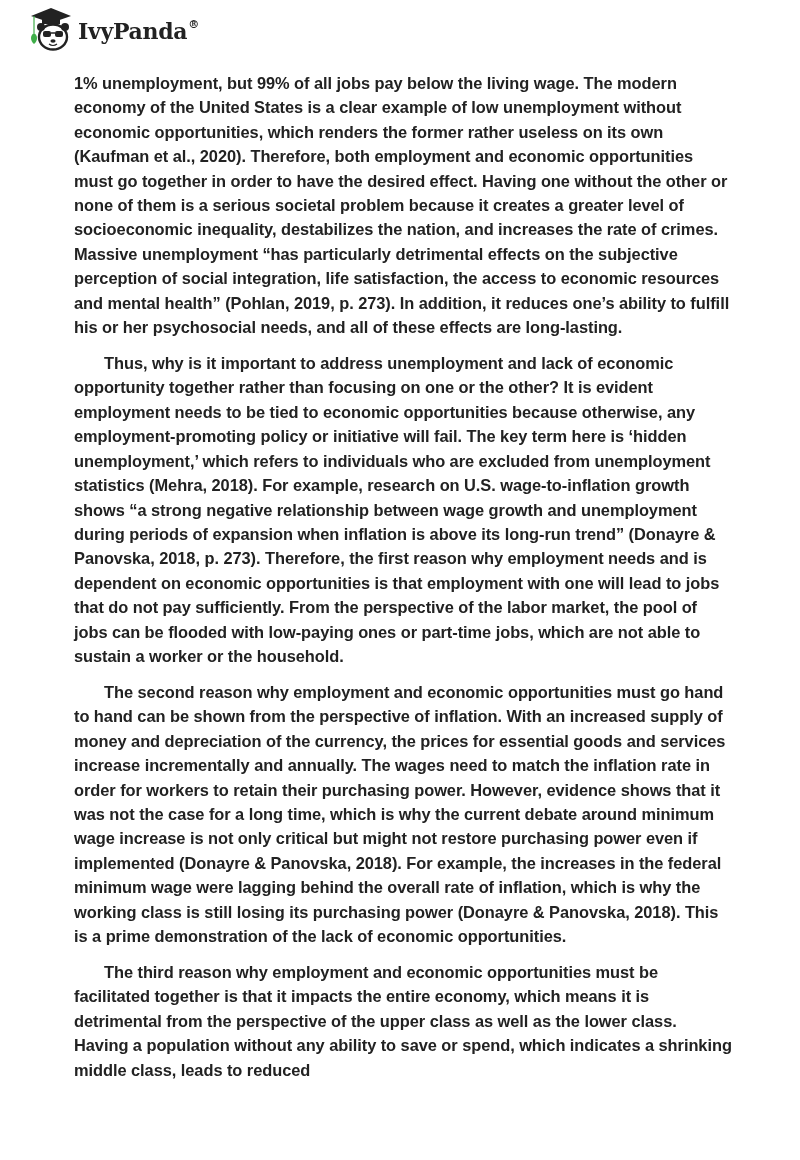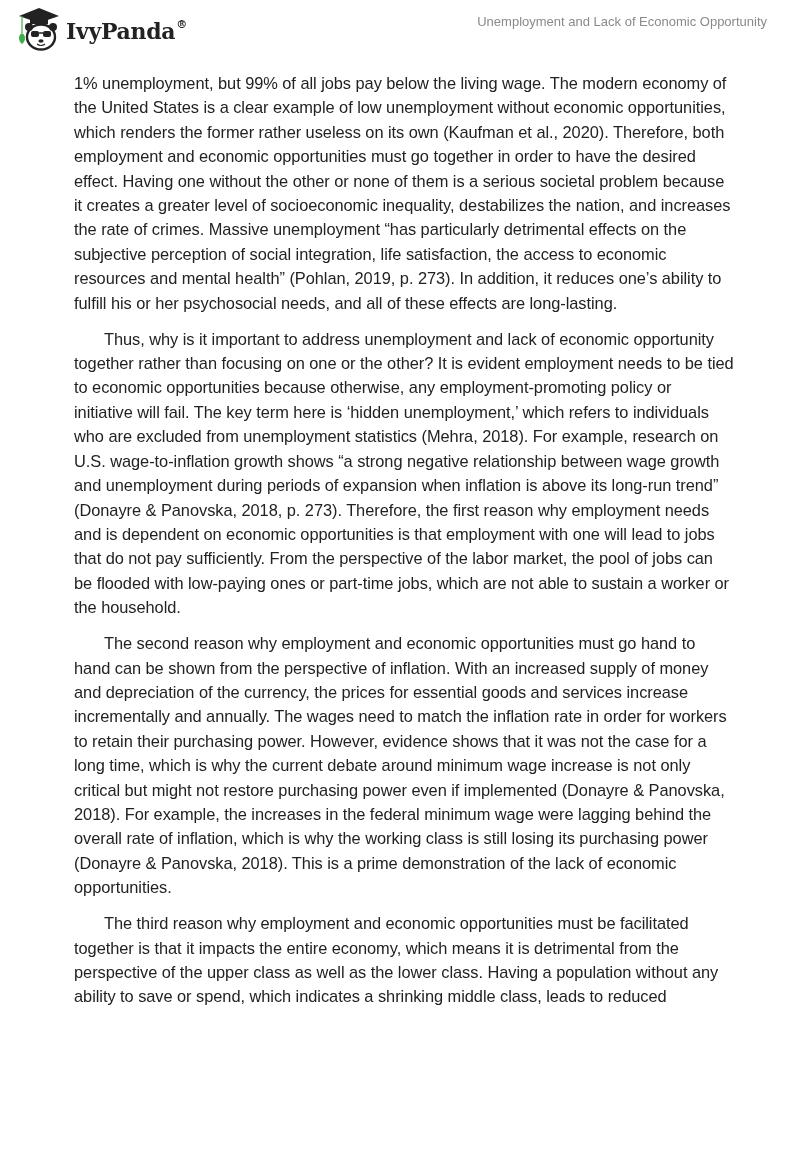--- a/index.html
+++ b/index.html
@@ -10,21 +10,21 @@
     body {
       width: 800px;
       height: 1160px;
       position: relative;
       overflow: hidden;
       font-family: "Liberation Sans", sans-serif;
       color: #1f1f1f;
     }
     .header {
       position: absolute;
-      top: 0; left: 0; right: 0;
+      top: 0; left: 12px; right: 0;
       height: 60px;
       padding-left: 8px;
     }
     .logo {
       position: absolute;
       left: 18px;
       top: 7px;
       display: flex;
       align-items: center;
       gap: 6px;
@@ -59,20 +59,21 @@
       top: 71px;
       width: 660px;
       font-size: 16.4px;
       line-height: 24.4px;
       color: #222222;
       letter-spacing: -0.05px;
     }
     .content p {
       margin: 0 0 11.6px 0;
       text-align: left;
+      font-weight: bold;
     }
     .content p.indent {
       text-indent: 30px;
     }
     .footer-url {
       position: absolute;
       right: 32px;
       top: 1131px;
       font-size: 12px;
       color: #a7a7a7;
@@ -103,21 +104,20 @@
         <rect x="25" y="24" width="8" height="6" rx="2" fill="#222"></rect>
         <line x1="21" y1="26" x2="25" y2="26" stroke="#222" stroke-width="1.5"></line>
 
         <ellipse cx="23" cy="34" rx="2.6" ry="1.8" fill="#222"></ellipse>
 
         <path d="M19 37 Q23 40 27 37" stroke="#222" stroke-width="1.2" fill="none"></path>
       </svg>
     </span>
     <span class="logo-text"><span>IvyPanda</span><sup>®</sup></span>
   </a>
-  <div class="doc-title">Unemployment and Lack of Economic Opportunity</div>
 </div>
 
 <div class="content">
   <p>1% unemployment, but 99% of all jobs pay below the living wage. The modern economy of the United States is a clear example of low unemployment without economic opportunities, which renders the former rather useless on its own (Kaufman et al., 2020). Therefore, both employment and economic opportunities must go together in order to have the desired effect. Having one without the other or none of them is a serious societal problem because it creates a greater level of socioeconomic inequality, destabilizes the nation, and increases the rate of crimes. Massive unemployment “has particularly detrimental effects on the subjective perception of social integration, life satisfaction, the access to economic resources and mental health” (Pohlan, 2019, p. 273). In addition, it reduces one’s ability to fulfill his or her psychosocial needs, and all of these effects are long-lasting.</p>
   <p class="indent">Thus, why is it important to address unemployment and lack of economic opportunity together rather than focusing on one or the other? It is evident employment needs to be tied to economic opportunities because otherwise, any employment-promoting policy or initiative will fail. The key term here is ‘hidden unemployment,’ which refers to individuals who are excluded from unemployment statistics (Mehra, 2018). For example, research on U.S. wage-to-inflation growth shows “a strong negative relationship between wage growth and unemployment during periods of expansion when inflation is above its long-run trend” (Donayre &amp; Panovska, 2018, p. 273). Therefore, the first reason why employment needs and is dependent on economic opportunities is that employment with one will lead to jobs that do not pay sufficiently. From the perspective of the labor market, the pool of jobs can be flooded with low-paying ones or part-time jobs, which are not able to sustain a worker or the household.</p>
   <p class="indent">The second reason why employment and economic opportunities must go hand to hand can be shown from the perspective of inflation. With an increased supply of money and depreciation of the currency, the prices for essential goods and services increase incrementally and annually. The wages need to match the inflation rate in order for workers to retain their purchasing power. However, evidence shows that it was not the case for a long time, which is why the current debate around minimum wage increase is not only critical but might not restore purchasing power even if implemented (Donayre &amp; Panovska, 2018). For example, the increases in the federal minimum wage were lagging behind the overall rate of inflation, which is why the working class is still losing its purchasing power (Donayre &amp; Panovska, 2018). This is a prime demonstration of the lack of economic opportunities.</p>
   <p class="indent">The third reason why employment and economic opportunities must be facilitated together is that it impacts the entire economy, which means it is detrimental from the perspective of the upper class as well as the lower class. Having a population without any ability to save or spend, which indicates a shrinking middle class, leads to reduced</p>
 </div>
 
 <a class="footer-url">https://ivypanda.com/essays/unemployment-and-lack-of-economic-opportunity/</a>

